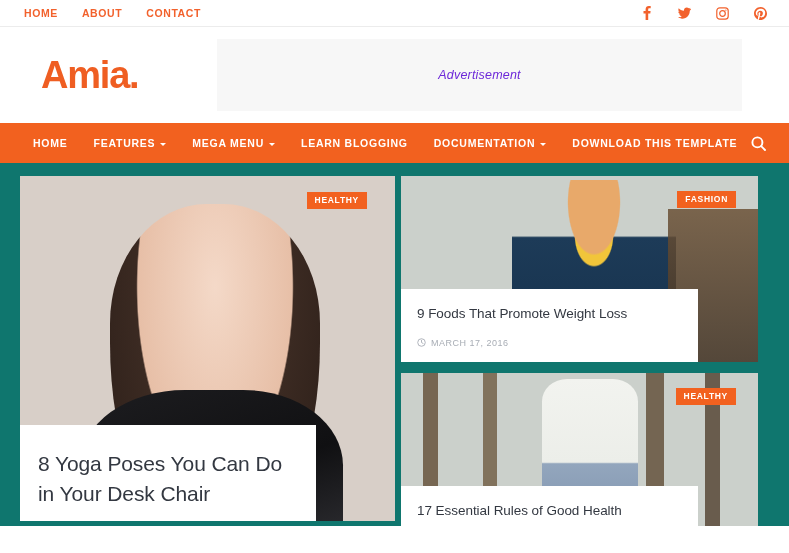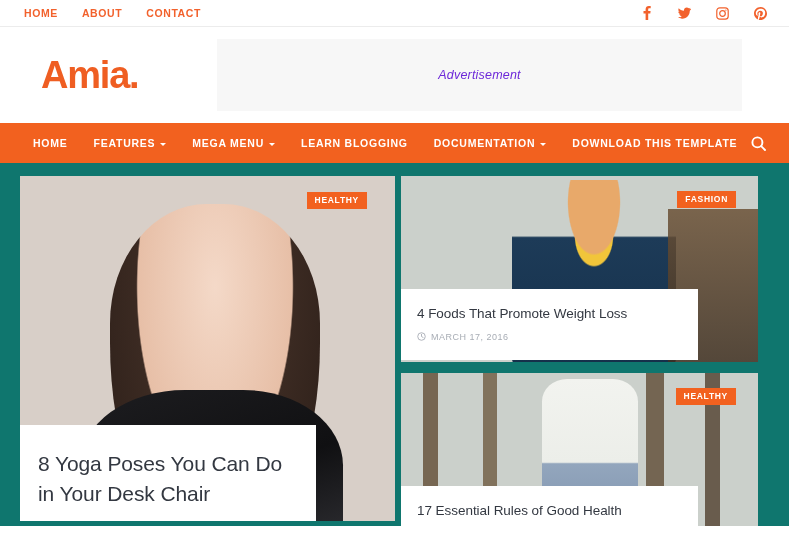--- a/index.html
+++ b/index.html
@@ -191,21 +191,21 @@
     z-index: 4;
   }
   .card .ctitle {
     font-size: 13.5px;
     font-weight: 400;
     color: #333841;
     line-height: 1.3;
     letter-spacing: -0.05px;
   }
   .card .meta {
-    margin-top: 9px;
+    margin-top: 15px;
     display: flex;
     align-items: center;
     gap: 5px;
     font-size: 9px;
     letter-spacing: 0.5px;
     color: #a8adb5;
     text-transform: uppercase;
   }
   .meta svg { display: block; }
 
@@ -372,21 +372,21 @@
       </div>
     </div>
   </div>
 
   <div class="col-right">
 
     <div class="card c1">
       <div class="photo ph-fashion"></div>
       <span class="badge">FASHION</span>
       <div class="overlay">
-        <div class="ctitle">4 Foods That Promote Weight Loss</div>
+        <div class="ctitle">9 Foods That Promote Weight Loss</div>
         <div class="meta">
           <span>
             <svg width="9" height="9" viewBox="0 0 10 10" fill="none" stroke="currentColor" stroke-width="1">
                 <circle cx="5" cy="5" r="4.2"></circle>
                 <path d="M5 2.6V5l1.8 1.1" stroke-linecap="round"></path>
               </svg>
           </span>
           <span>MARCH 17, 2016</span>
         </div>
       </div>

